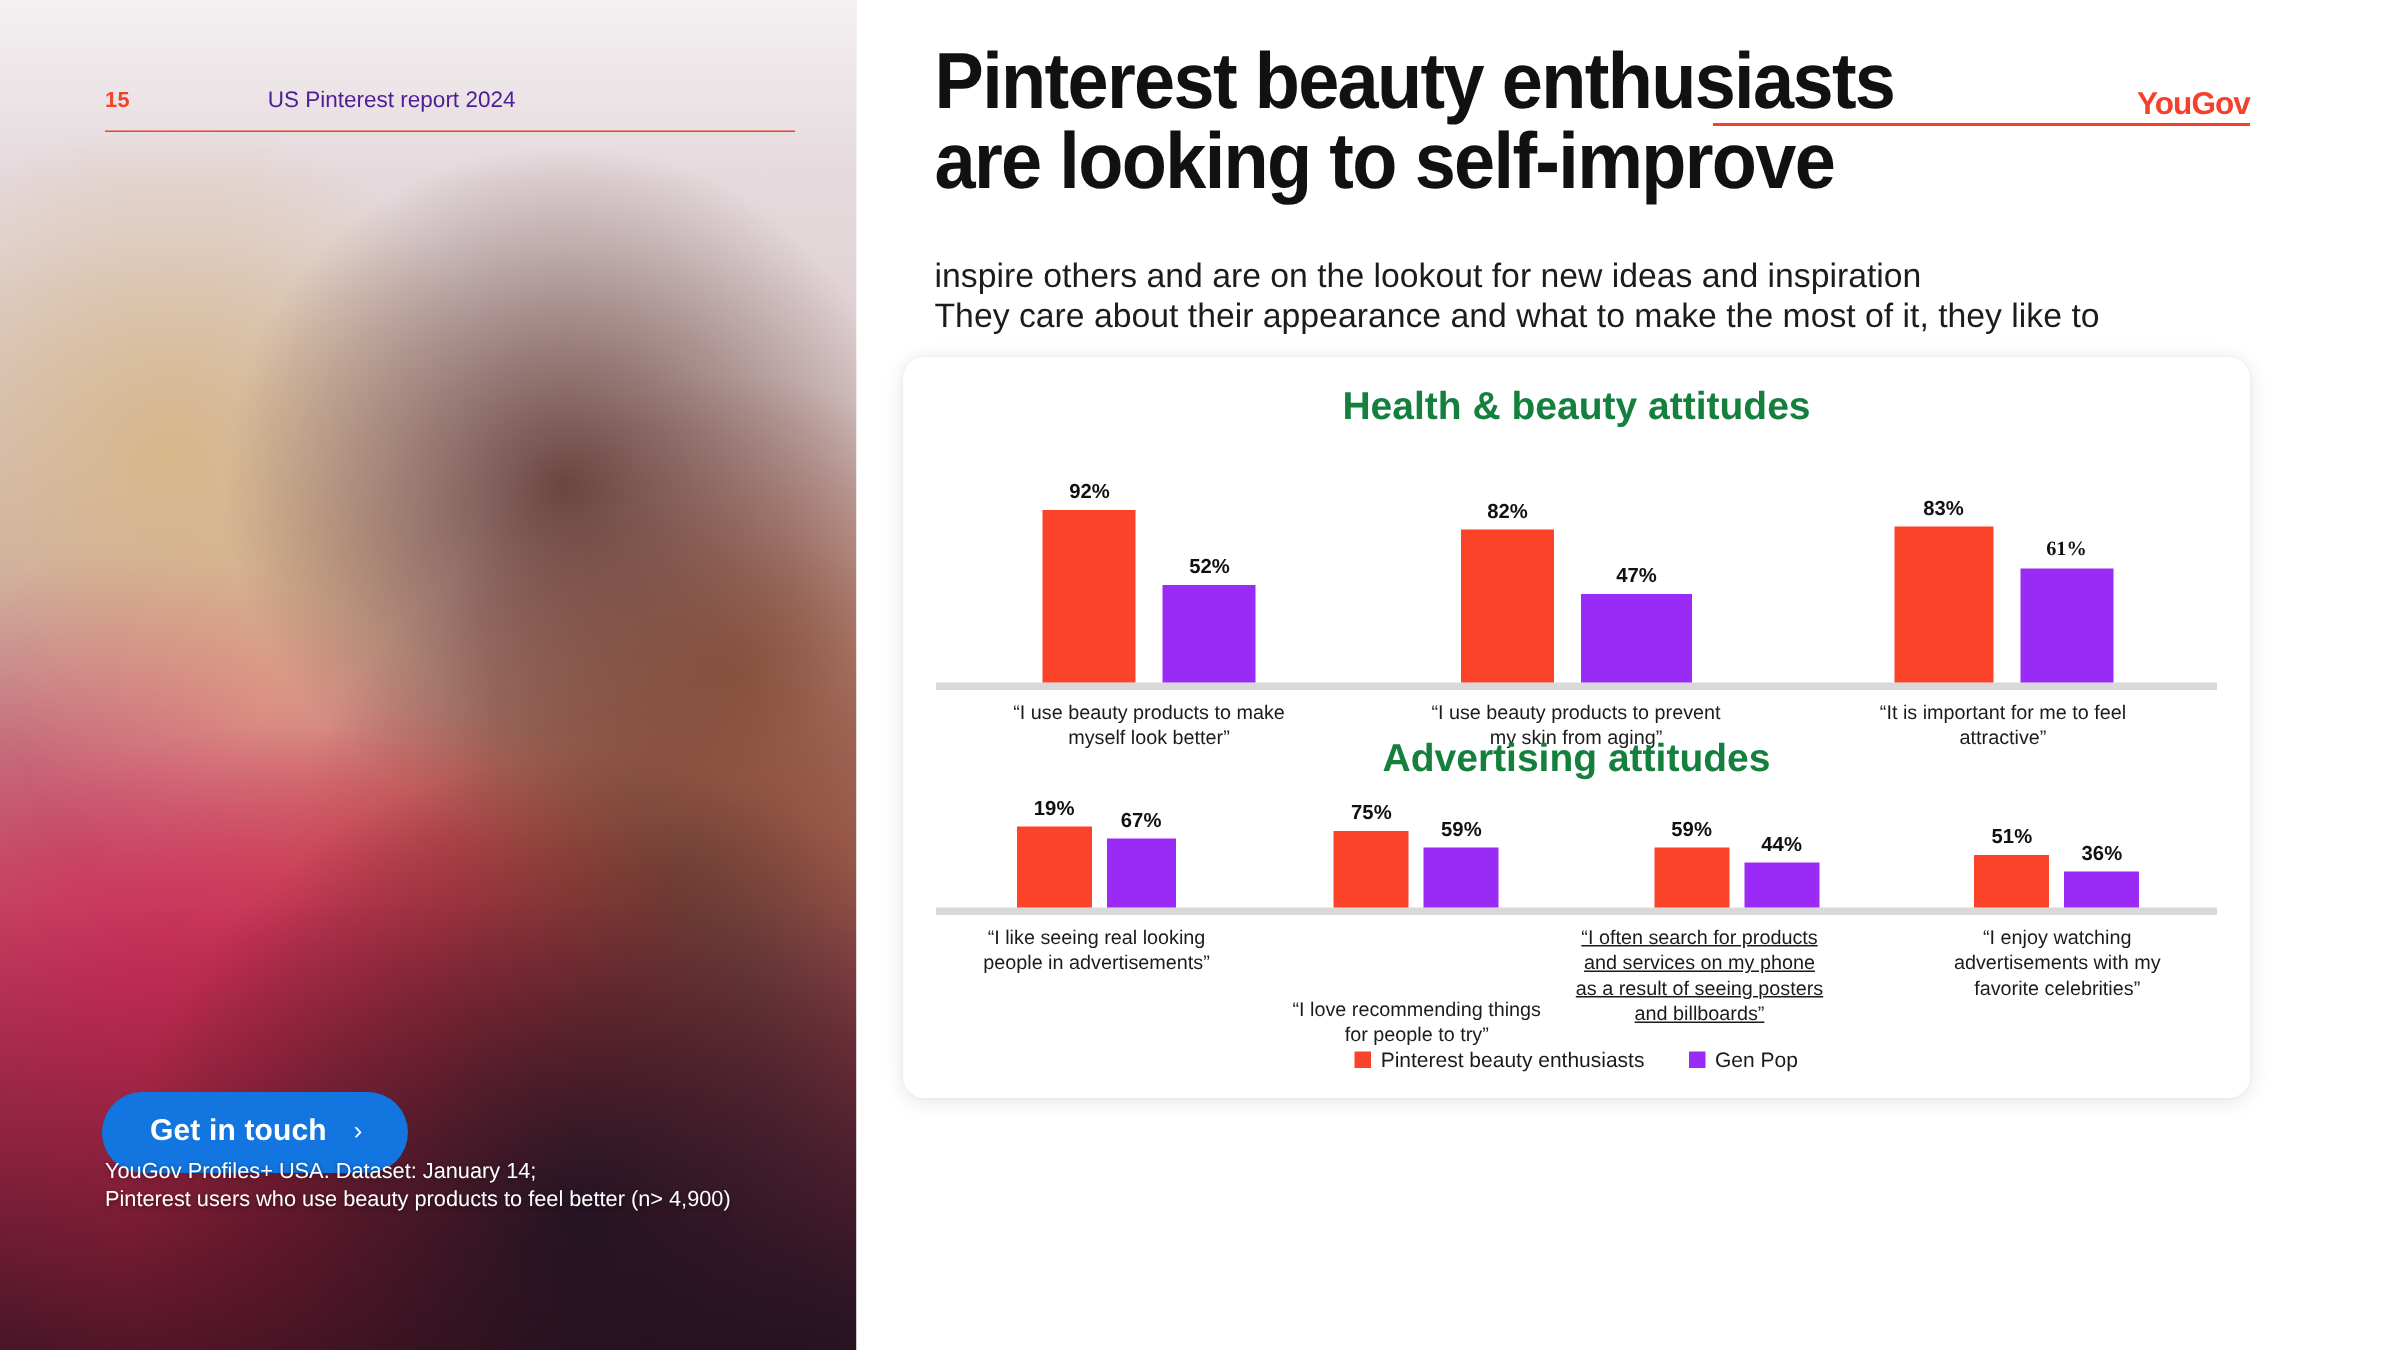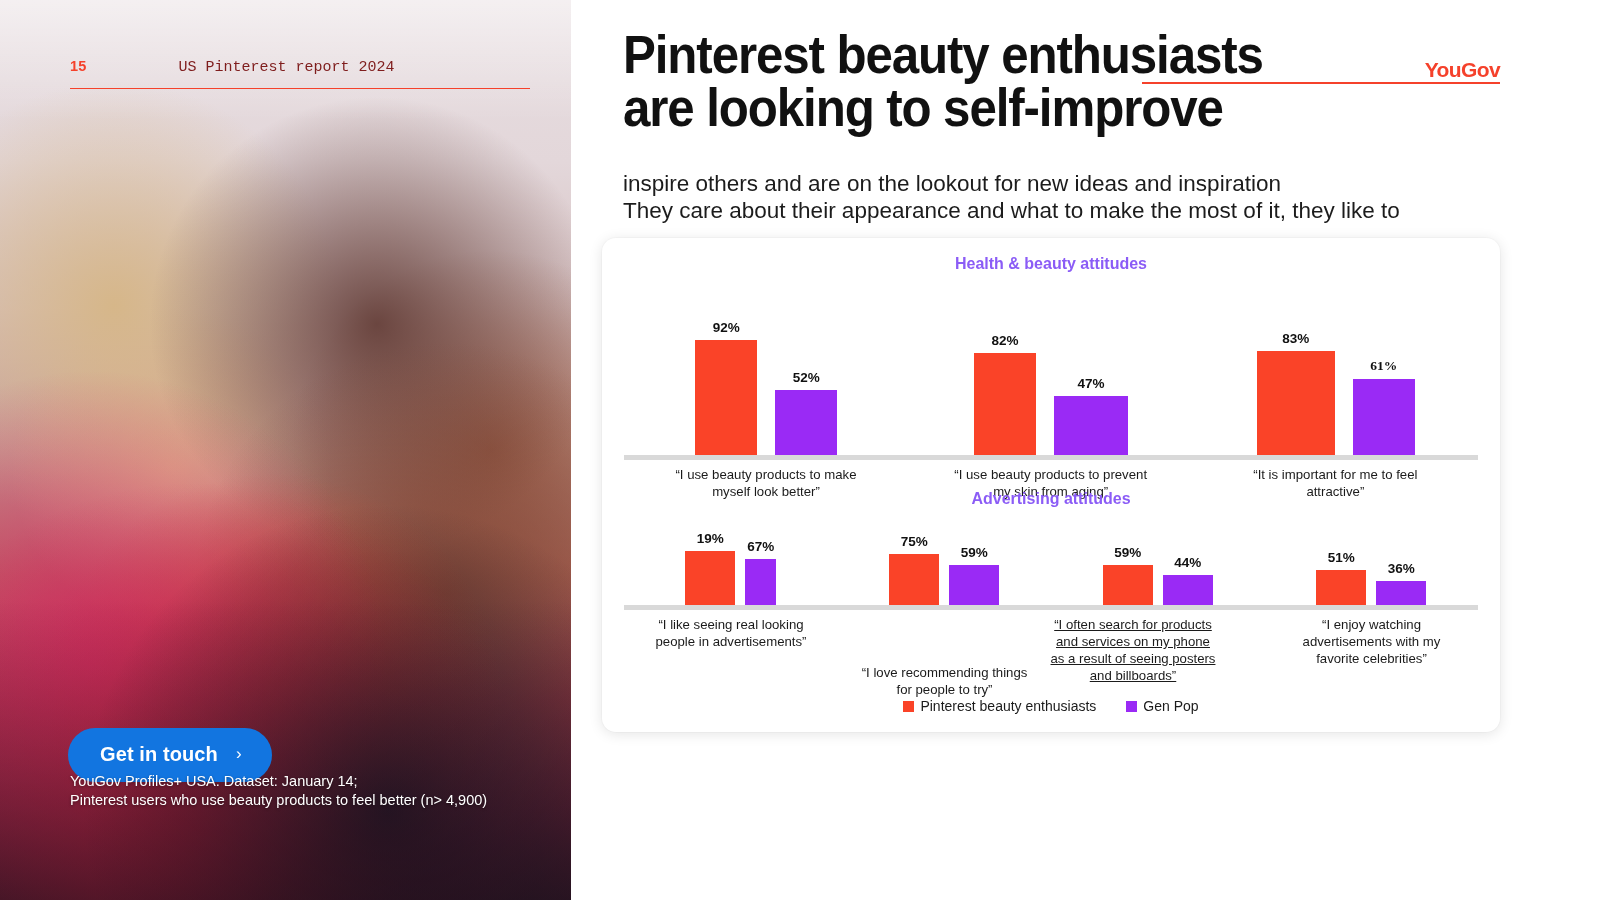--- a/index.html
+++ b/index.html
@@ -48,21 +48,21 @@
   .left-meta {
     position: absolute; left: 70px; top: 58px; width: 460px;
     border-bottom: 1.5px solid #F5412B;
     padding-bottom: 12px;
     display: flex; align-items: baseline;
   }
   .left-meta .pagenum {
     color: #F5412B; font-size: 14.5px; font-weight: 700; letter-spacing: .2px;
   }
   .left-meta .reportname {
-    color: #7f1d1d; font-size: 15px; font-weight: 400; margin-left: 92px; font-family: Liberation Mono, monospace;
+    color: #4c1d95; font-size: 15px; font-weight: 400; margin-left: 92px;
   }
 
   .cta-wrap { position: absolute; left: 68px; bottom: 118px; }
   .cta-button {
     display: inline-flex; align-items: center; gap: 18px;
     background: #1275E0; color: #ffffff;
     border: none; border-radius: 999px;
     padding: 15px 30px 16px 32px;
     font-family: "Liberation Sans", sans-serif;
     font-size: 20px; font-weight: 700; letter-spacing: .1px;
@@ -102,21 +102,21 @@
 
   
   .chart-card {
     position: absolute; left: 31px; top: 238px;
     width: 898px; height: 494px;
     background: #ffffff; border-radius: 14px;
     box-shadow: 0 2px 14px rgba(0,0,0,0.11), 0 0 0 1px rgba(0,0,0,0.02);
   }
 
   .chart-title {
-    text-align: center; font-size: 16px; font-weight: 700; color: #8b5cf6;
+    text-align: center; font-size: 26px; font-weight: 700; color: #15803d;
   }
   .chart-title.t1 { position: absolute; left: 0; right: 0; top: 17px; }
   .chart-title.t2 { position: absolute; left: 0; right: 0; top: 252px; }
 
   
   .plot { position: absolute; }
   .plot.p1 { left: 22px; top: 42px; width: 854px; height: 180px; }
   .plot.p2 { left: 22px; top: 280px; width: 854px; height: 92px; }
 
   .axis-line {
@@ -210,21 +210,21 @@
             <div class="bar-slot" style="width: 62px;">
               <div class="bar-value">82%</div>
               <div class="bar" style="height: 102.5px;"></div>
             </div>
             <div class="bar-slot" style="width: 74px;">
               <div class="bar-value">47%</div>
               <div class="bar gp" style="height: 58.75px;"></div>
             </div>
           </div>
           <div class="group" style="left: 569.333px; width: 284.667px; gap: 18px;">
-            <div class="bar-slot" style="width: 78px; align-items: center;">
+            <div class="bar-slot" style="width: 66px; align-items: center;">
               <div class="bar-value">83%</div>
               <div class="bar" style="height: 103.75px;"></div>
             </div>
             <div class="bar-slot" style="width: 62px; font-family: Liberation Serif, serif;">
               <div class="bar-value">61%</div>
               <div class="bar gp" style="height: 76.25px;"></div>
             </div>
           </div>
         </div>
       <div class="cat-labels c1" id="cats1">
@@ -234,21 +234,21 @@
         </div>
 
       <div class="chart-title t2">Advertising attitudes</div>
       <div class="plot p2" id="plot2">
         <div class="axis-line"></div>
       <div class="group" style="left: 0px; width: 213.5px; gap: 10px;">
             <div class="bar-slot" style="width: 50px;">
               <div class="bar-value">19%</div>
               <div class="bar" style="height: 54.4px;"></div>
             </div>
-            <div class="bar-slot" style="width: 31px;">
+            <div class="bar-slot" style="width: 46px;">
               <div class="bar-value">67%</div>
               <div class="bar gp" style="height: 45.56px;"></div>
             </div>
           </div>
           <div class="group" style="left: 213.5px; width: 213.5px; gap: 10px;">
             <div class="bar-slot" style="width: 50px;">
               <div class="bar-value">75%</div>
               <div class="bar" style="height: 51px;"></div>
             </div>
             <div class="bar-slot" style="width: 50px;">

